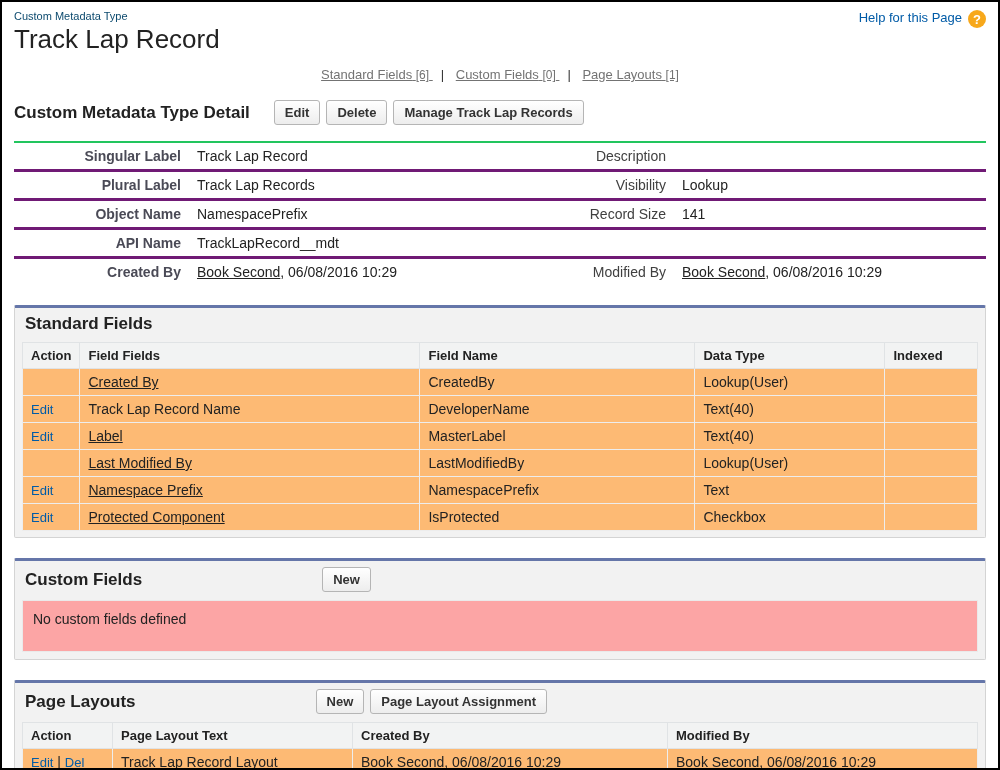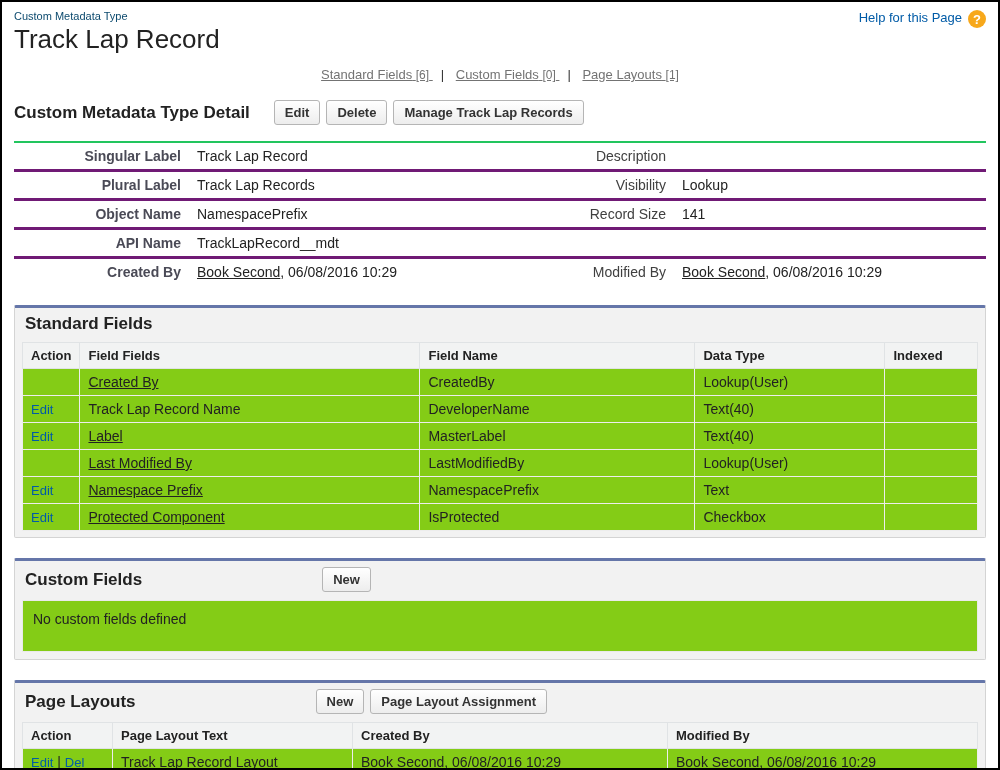--- a/index.html
+++ b/index.html
@@ -139,41 +139,41 @@
   }
   .section-head h3 {
     margin: 0;
     font-size: 17px;
     font-weight: bold;
   }
   .rel-table {
     width: calc(100% - 14px);
     margin: 0 7px 6px 7px;
     border-collapse: collapse;
-    background: #84cc16;
+    background: #fdba74;
     font-size: 14px;
   }
   .rel-table th {
     text-align: left;
     font-weight: bold;
     background: #f2f3f3;
     border: 1px solid #e0e3e5;
     padding: 5px 8px;
     font-size: 13px;
   }
   .rel-table td {
     border: 1px solid #ededed;
     padding: 5px 8px;
   }
   .action-link {
     color: #015ba7;
     font-size: 13px;
   }
   .empty-msg {
-    background: #84cc16;
+    background: #fca5a5;
     margin: 0 7px 7px 7px;
     padding: 10px 10px 24px 10px;
     border: 1px solid #eaeaea;
     font-size: 14px;
   }
   .col-action-sf { width: 50px; }
   .col-label-sf { width: 340px; }
   .col-name-sf { width: 275px; }
   .col-type-sf { width: 190px; }
   .col-action-pl { width: 90px; }

